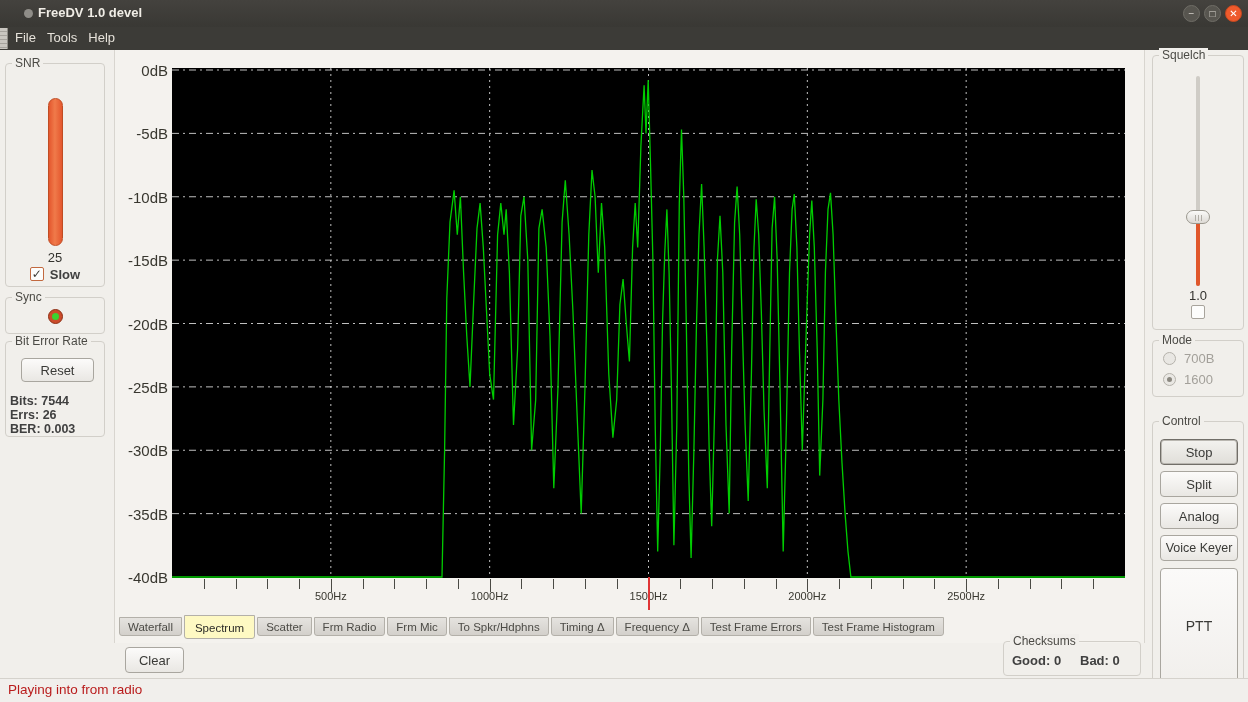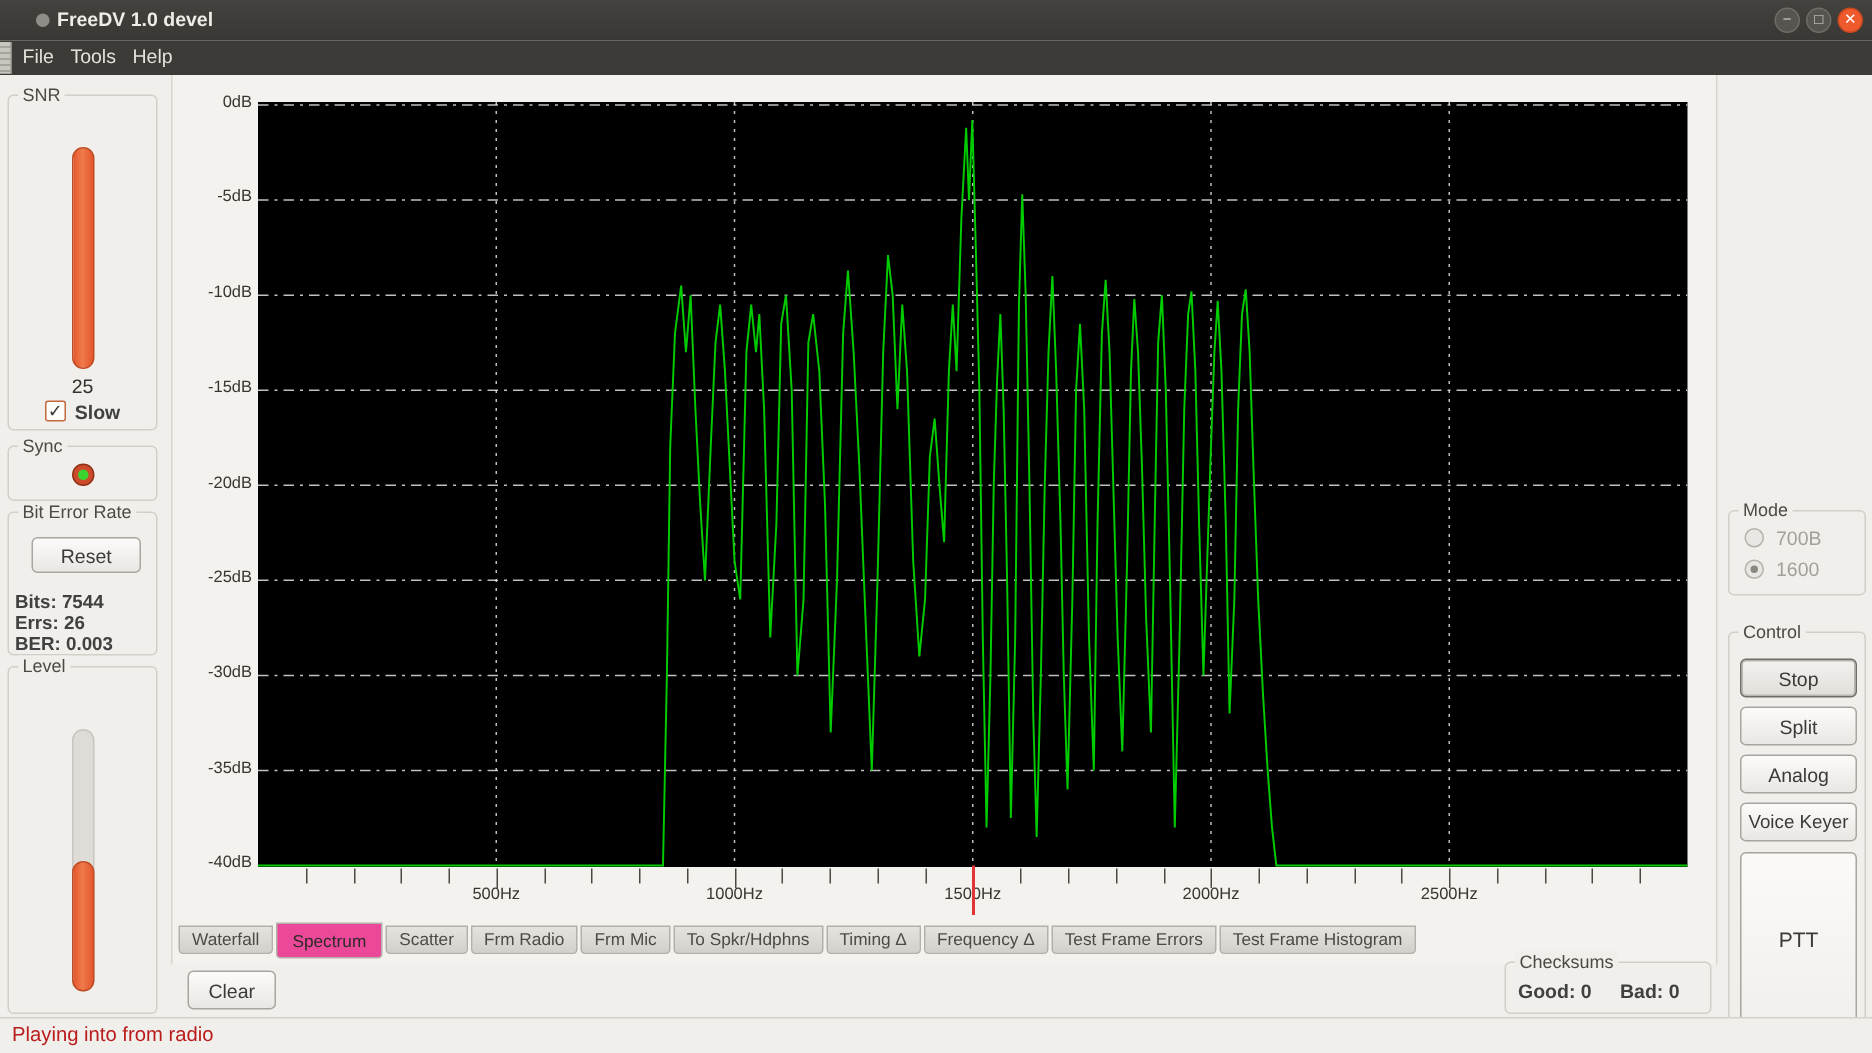--- a/index.html
+++ b/index.html
@@ -45,29 +45,29 @@
 
   
   .btn { background:linear-gradient(#fcfbfa,#e9e7e3); border:1px solid #a9a69f; border-radius:4px; color:#3a3a37; font-size:13px; font-family:inherit; text-align:center; }
   .btn.default { border:1px solid #716e68; box-shadow:0 0 0 1px #b9b6b0 inset; background:linear-gradient(#f3f2ef,#e0ded9); }
   .ctl-btn { position:absolute; left:7px; width:78px; height:26px; }
   .ptt-btn { position:absolute; left:7px; width:78px; height:116px; font-size:14px; background:linear-gradient(#fbfaf9,#f1efec); }
 
   
   .center-panel { position:absolute; left:114px; top:50px; width:1031px; height:593px; background:#f4f2ee; border-left:1px solid #d8d5cf; border-right:1px solid #d8d5cf; }
   .plot-black { position:absolute; left:172px; top:68px; width:953px; height:510px; background:#000; }
-  .ylabel { position:absolute; width:56px; text-align:right; font-size:11px; color:#38372f; }
+  .ylabel { position:absolute; width:56px; text-align:right; font-size:15px; color:#38372f; }
   .xlabel { position:absolute; width:60px; text-align:center; font-size:11px; color:#38372f; }
   .tick { position:absolute; width:1px; background:#4a4a44; }
   .cursor-line { position:absolute; width:2px; }
 
   
   .tabbar { position:absolute; left:119px; top:615px; display:flex; align-items:flex-start; }
   .tab { padding:3px 8px 2px 8px; margin-top:2px; margin-right:2px; font-size:11.5px; color:#4c4b46; background:linear-gradient(#e5e3df,#d3d0cb); border:1px solid #b3b0a9; border-radius:0 0 3px 3px; white-space:nowrap; }
-  .tab.active { margin-top:0; padding:6px 10px 4px 10px; background:#ec4899; color:#2c2b28; border-radius:0 0 3px 3px; }
+  .tab.active { margin-top:0; padding:6px 10px 4px 10px; background:#fef9c3; color:#2c2b28; border-radius:0 0 3px 3px; }
 
   
   .clear-btn { position:absolute; left:125px; top:647px; width:59px; height:26px; }
   .tx-input { position:absolute; left:206px; top:646px; width:790px; height:27px; background:#fff; border:1px solid #a19e97; border-radius:3px; font-size:13.5px; color:#2b2a27; padding:4px 0 0 6px; white-space:nowrap; overflow:hidden; }
   .ctrl-glyph { display:inline-block; border:1px solid #4a4a45; border-radius:1px; padding:1px 1px; margin:0 1px; vertical-align:-3px; }
   .ctrl-glyph div { font-family:"DejaVu Sans Mono",monospace; font-size:6px; line-height:6px; letter-spacing:0.5px; color:#333; }
 
   
   .statusbar { position:absolute; left:0; top:678px; width:1248px; height:24px; background:#f1efec; border-top:1px solid #d5d2cc; }
   .status-text { position:absolute; left:8px; top:3px; font-size:13.5px; color:#b91c1c; }
@@ -127,27 +127,29 @@
   </div>
 
   <div class="groupbox" style="left:5px;top:341px;width:100px;height:96px;">
     <div class="grouplabel">Bit Error Rate</div>
     <button class="btn" style="position:absolute;left:15px;top:16px;width:73px;height:24px;">Reset</button>
     <div class="small-text" style="position:absolute;left:4px;top:52px;">Bits: 7544</div>
     <div class="small-text" style="position:absolute;left:4px;top:66px;">Errs: 26</div>
     <div class="small-text" style="position:absolute;left:4px;top:80px;">BER: 0.003</div>
   </div>
 
-  <div class="groupbox" style="left:5px;top:444px;width:100px;height:232px;">
-    <div class="grouplabel">Level</div>
-    <div class="gauge-trough" style="left:42px;top:41px;height:175px;">
-      <div class="gauge-fill" style="top:87px;height:87px;"></div>
-    </div>
-  </div>
-
+
+  <div class="groupbox" style="left:1152px;top:55px;width:92px;height:275px;">
+    <div class="grouplabel">Squelch</div>
+    <div class="slider-track" style="left:43px;top:20px;height:210px;"></div>
+    <div class="slider-fill" style="left:43px;top:161px;height:69px;"></div>
+    <div class="slider-handle" style="left:33px;top:154px;"></div>
+    <div class="value-label" style="top:232px;">1.0</div>
+    <div class="checkbox" style="left:38px;top:249px;"></div>
+  </div>
 
   <div class="groupbox" style="left:1152px;top:340px;width:92px;height:57px;">
     <div class="grouplabel">Mode</div>
     <div id="mode-options">
         <div class="radio-row" style="top: 10px;">
           <span class="radio"></span>
           <span class="radio-label">700B</span>
         </div>
         <div class="radio-row" style="top: 31px;">
           <span class="radio selected"></span>

